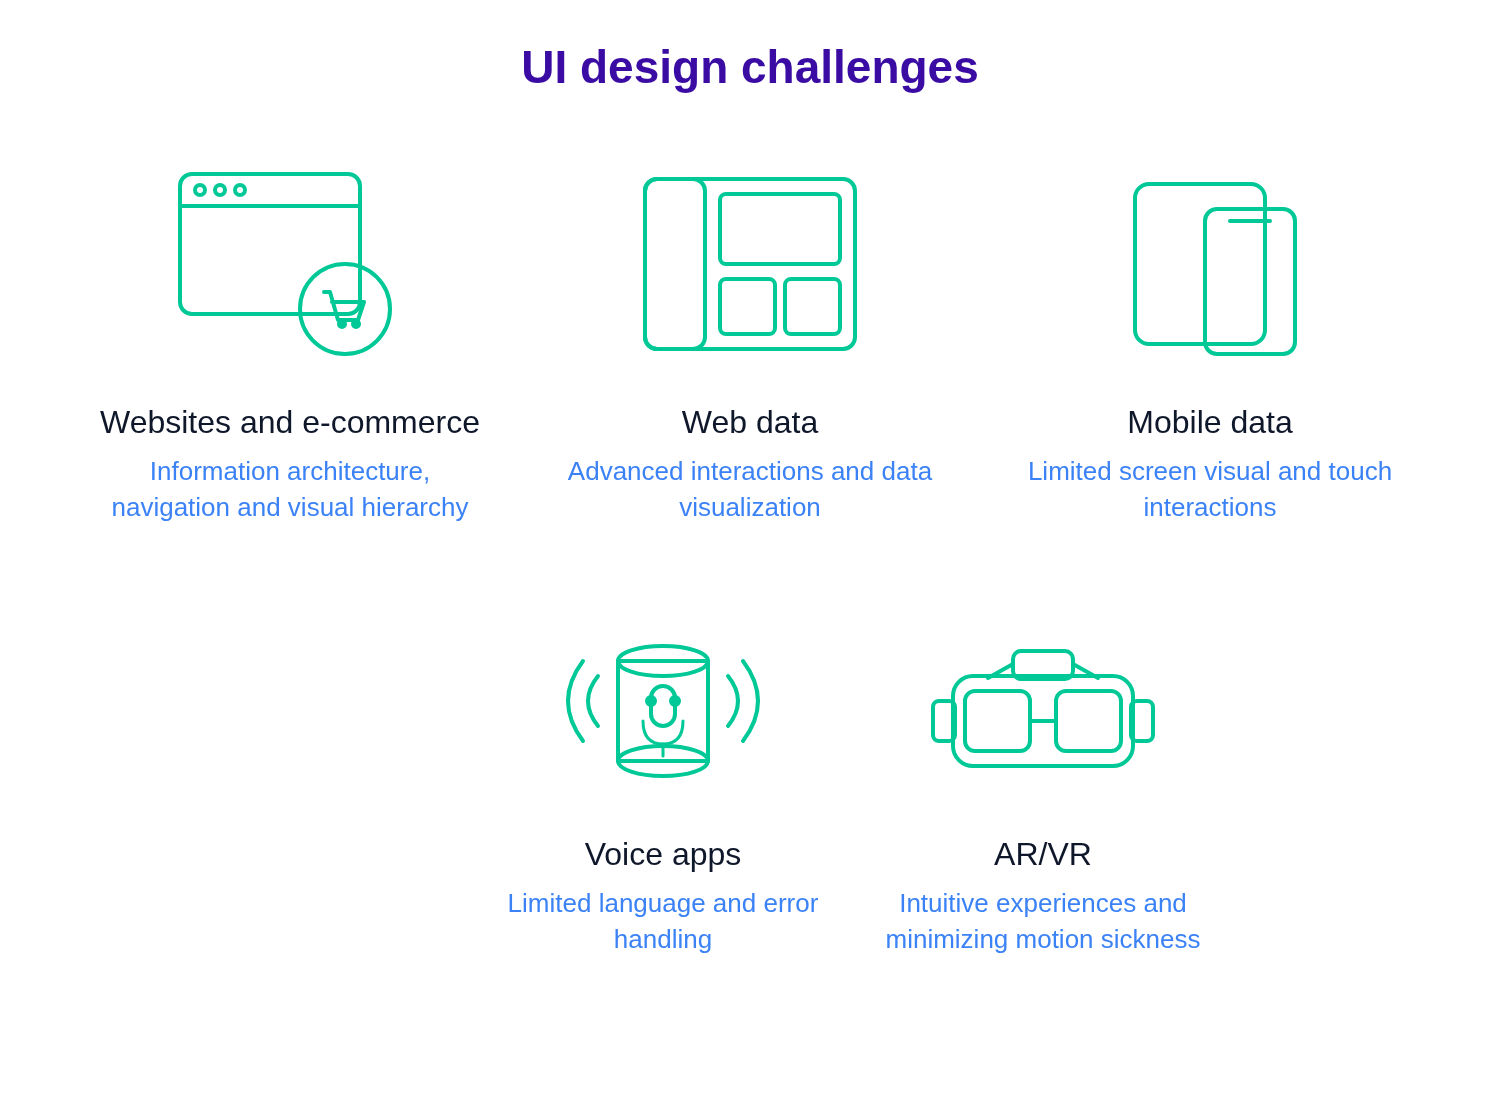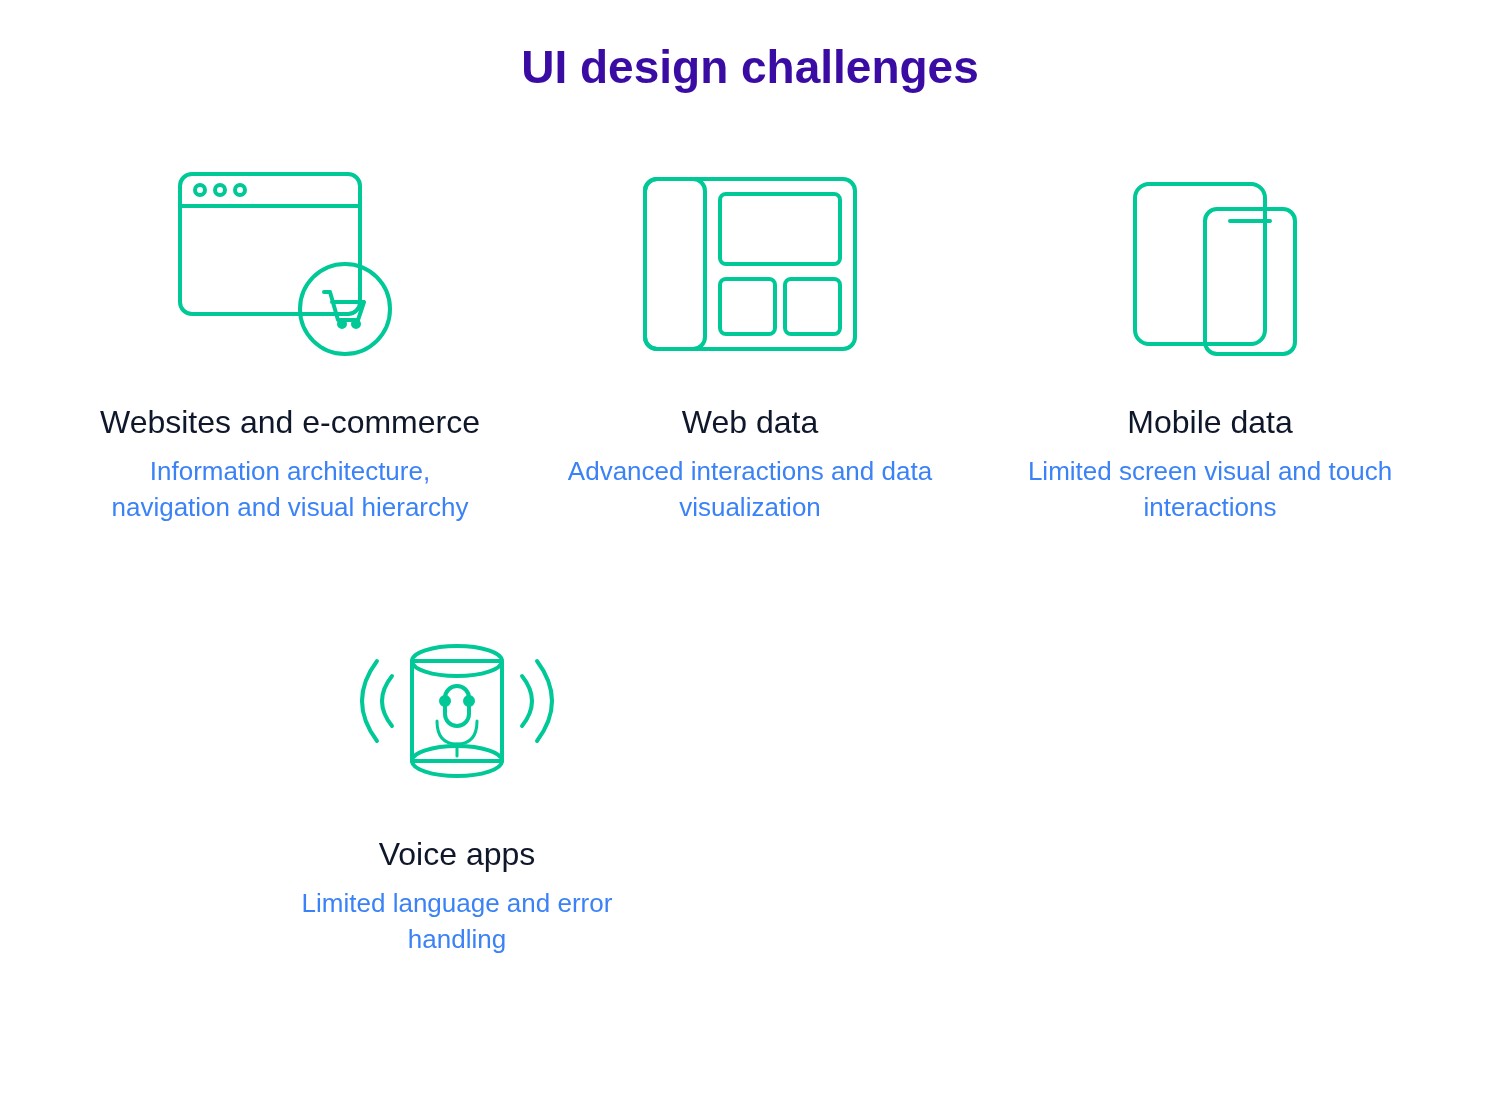--- a/index.html
+++ b/index.html
@@ -21,21 +21,21 @@
       text-align: center;
     }
     .grid-top {
       display: flex;
       justify-content: space-around;
       width: 100%;
       margin-bottom: 60px;
     }
     .grid-bottom {
       display: flex;
-      justify-content: flex-start;
+      justify-content: flex-end;
       width: 70%;
       margin-bottom: 60px;
     }
     .card {
       display: flex;
       flex-direction: column;
       align-items: center;
       width: 380px;
       text-align: center;
     }
@@ -151,14 +151,38 @@
         <path d="M200 65 Q230 105 200 145" stroke-width="4" fill="none"></path>
 
         <circle cx="108" cy="105" r="4" fill="#00c896"></circle>
         <circle cx="132" cy="105" r="4" fill="#00c896"></circle>
       </svg>
     </div>
     <div class="card-title">Voice apps</div>
     <div class="card-desc">Limited language and error handling</div>
   </div>
 
+  <div class="card">
+    <div class="icon-wrap">
+      <svg width="240" height="210" viewBox="0 0 240 210">
+
+        <rect x="30" y="80" width="180" height="90" rx="20" ry="20"></rect>
+
+        <rect x="42" y="95" width="65" height="60" rx="10" ry="10"></rect>
+
+        <rect x="133" y="95" width="65" height="60" rx="10" ry="10"></rect>
+
+        <line x1="107" y1="125" x2="133" y2="125" stroke-width="4"></line>
+
+        <rect x="10" y="105" width="22" height="40" rx="6" ry="6"></rect>
+
+        <rect x="208" y="105" width="22" height="40" rx="6" ry="6"></rect>
+
+        <rect x="90" y="55" width="60" height="28" rx="8" ry="8"></rect>
+        <line x1="90" y1="68" x2="65" y2="82"></line>
+        <line x1="150" y1="68" x2="175" y2="82"></line>
+      </svg>
+    </div>
+    <div class="card-title">AR/VR</div>
+    <div class="card-desc">Intuitive experiences and minimizing motion sickness</div>
+  </div>
 
 </div>
 
 </body></html>

